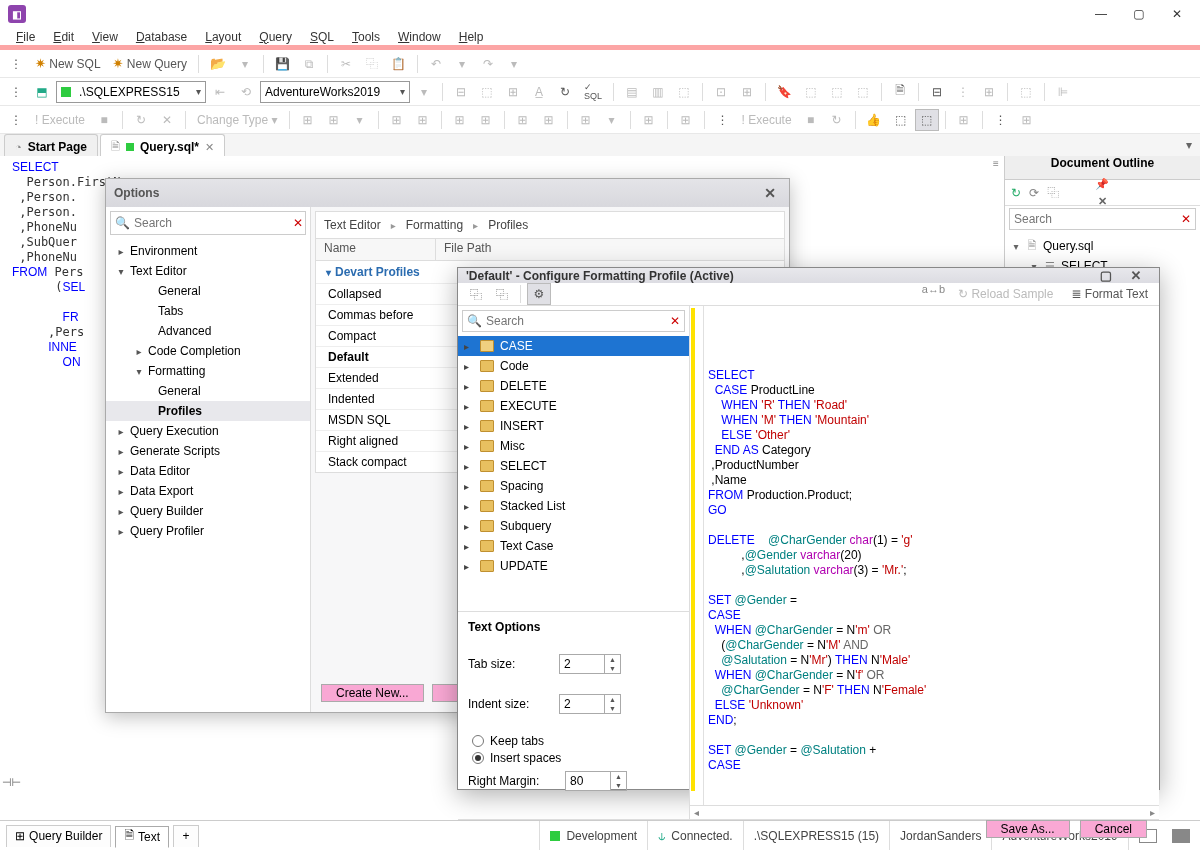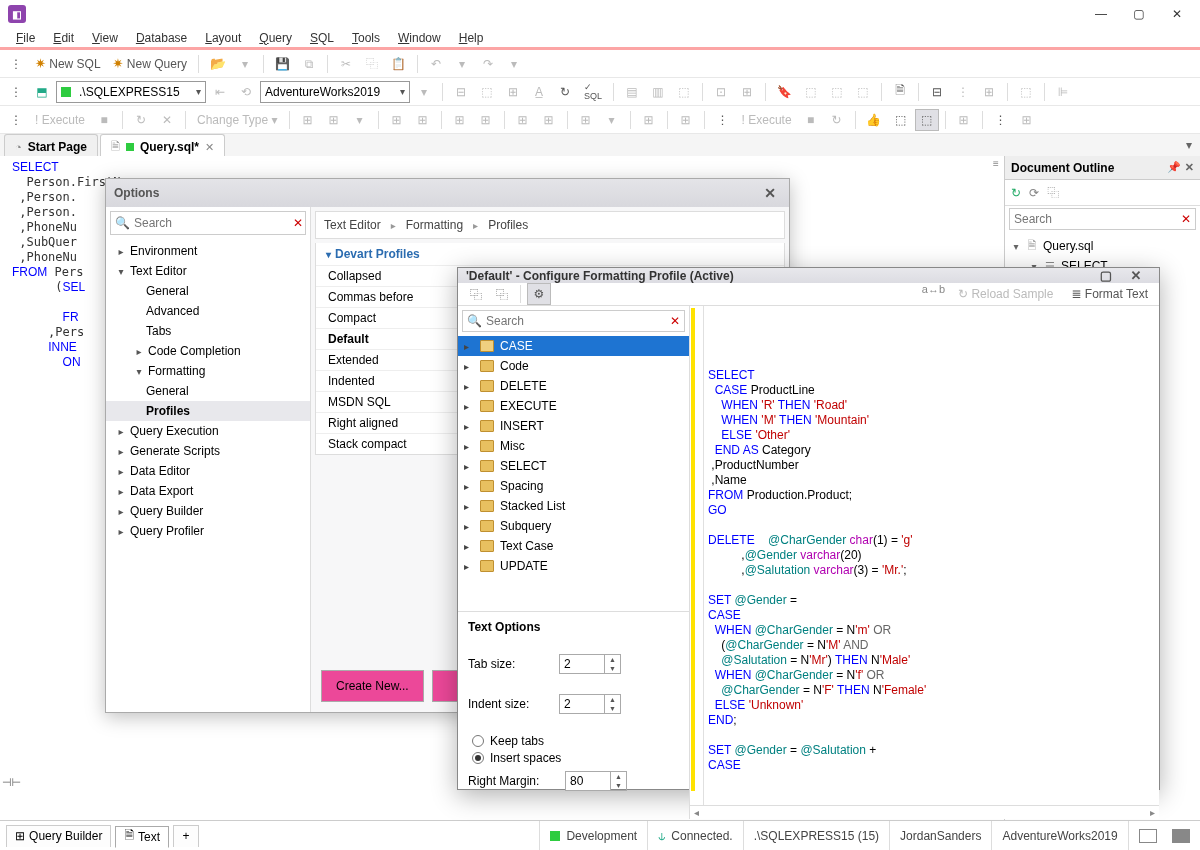--- a/index.html
+++ b/index.html
@@ -5,21 +5,21 @@
 * { box-sizing: border-box; margin: 0; padding: 0; font-family: "Segoe UI", Tahoma, sans-serif; font-size: 12px; }
 body { background: #fff; width: 1200px; height: 850px; overflow: hidden; position: relative; }
 
 
 .titlebar { height: 28px; background: #fff; display: flex; align-items: center; padding: 0 4px; }
 .app-icon { width: 18px; height: 18px; background: #8e44ad; border-radius: 3px; margin: 0 8px 0 4px; display: flex; align-items: center; justify-content: center; color: #fff; font-weight: bold; font-size: 10px; }
 .titlebar .spacer { flex: 1; }
 .win-btn { width: 38px; height: 28px; display: flex; align-items: center; justify-content: center; color: #333; }
 
 
-.menubar { height: 22px; display: flex; align-items: center; padding: 0 8px; gap: 2px; border-bottom: 3px solid #fca5a5; }
+.menubar { height: 22px; display: flex; align-items: center; padding: 0 8px; gap: 2px; border-bottom: 5px solid #fca5a5; }
 .menu-item { padding: 2px 8px; color: #333; }
 .menu-item u { text-decoration: underline; }
 
 
 .toolbar-row { height: 28px; display: flex; align-items: center; padding: 0 4px; border-bottom: 1px solid #e8e8e8; gap: 2px; }
 .tbtn { min-width: 24px; height: 22px; display: inline-flex; align-items: center; justify-content: center; padding: 0 4px; color: #555; border: 1px solid transparent; }
 .tbtn.disabled { color: #bbb; }
 .tbtn .glyph { font-size: 13px; }
 .tsep { width: 1px; height: 18px; background: #ddd; margin: 0 4px; }
 .combo { height: 22px; border: 1px solid #999; background: #fff; display: inline-flex; align-items: center; padding: 0 4px; gap: 4px; min-width: 140px; }
@@ -38,21 +38,21 @@
 
 .mainarea { position: absolute; top: 156px; left: 0; right: 0; bottom: 30px; display: flex; }
 .editor-pane { flex: 1; background: #fff; position: relative; border-right: 1px solid #ccc; }
 .outline-pane { width: 195px; background: #fff; display: flex; flex-direction: column; }
 
 
 .code-bg { padding: 4px 12px; font-family: Consolas, monospace; font-size: 12px; line-height: 15px; white-space: pre; color: #333; position: relative; }
 .code-bg .kw { color: #0000ff; }
 
 
-.panel-header { height: 24px; background: #eee; border-bottom: 1px solid #ccc; display: flex; align-items: center; padding: 0 6px; font-weight: 600; gap: 4px; }
+.panel-header { height: 24px; background: #eee; border-bottom: 1px solid #ccc; display: flex; align-items: center; padding: 0 6px; font-weight: 600; gap: 4px; flex-direction: column; }
 .panel-header .spacer { flex: 1; }
 .panel-header .pin { font-size: 11px; color: #666; }
 .outline-toolbar { height: 26px; border-bottom: 1px solid #ddd; display: flex; align-items: center; padding: 0 6px; gap: 8px; }
 .outline-search { height: 22px; border: 1px solid #ccc; display: flex; align-items: center; padding: 0 4px; margin: 2px 4px; }
 .outline-search input { border: none; outline: none; flex: 1; font-size: 12px; color: #888; }
 .outline-tree { padding: 4px 6px; }
 .tree-row { display: flex; align-items: center; gap: 4px; height: 20px; }
 .tree-row .caret { width: 10px; text-align: center; color: #666; font-size: 10px; }
 .tree-row .ticon { width: 14px; text-align: center; color: #888; font-size: 11px; }
 
@@ -63,36 +63,36 @@
 .dlg-title .x { width: 22px; text-align: center; color: #555; font-size: 14px; }
 .dlg-body { flex: 1; display: flex; }
 .opt-left { width: 205px; border-right: 1px solid #ddd; background: #fff; display: flex; flex-direction: column; }
 .opt-search { height: 24px; border: 1px solid #ccc; margin: 4px; display: flex; align-items: center; padding: 0 4px; gap: 4px; }
 .opt-search input { border: none; outline: none; flex: 1; }
 .opt-tree { flex: 1; overflow: auto; padding: 2px 0; }
 .opt-row { display: flex; align-items: center; height: 20px; padding: 0 6px; gap: 4px; }
 .opt-row .caret { width: 10px; font-size: 10px; color: #555; text-align: center; }
 .opt-row.l1 { padding-left: 10px; }
 .opt-row.l2 { padding-left: 28px; }
-.opt-row.l3 { padding-left: 40px; }
+.opt-row.l3 { padding-left: 52px; }
 .opt-row.selected { background: #e8e8ec; font-weight: 600; }
 
 .opt-right { flex: 1; display: flex; flex-direction: column; }
 .breadcrumb { height: 28px; border: 1px solid #ddd; margin: 4px; background: #fff; display: flex; align-items: center; padding: 0 8px; gap: 10px; color: #444; }
 .breadcrumb .sep { color: #999; font-size: 10px; }
 .prof-header { display: flex; height: 22px; border: 1px solid #ddd; border-top: none; margin: -4px 4px 0 4px; background: #f7f7f7; }
 .prof-header div { padding: 2px 8px; color: #555; }
 .prof-header .colname { width: 120px; border-right: 1px solid #ddd; }
 .prof-list { margin: 0 4px; border: 1px solid #ddd; border-top: none; background: #fff; }
 .prof-section { padding: 4px 10px; color: #2b6cb0; font-weight: 600; }
 .prof-section .caret { color: #2b6cb0; font-size: 10px; margin-right: 4px; }
 .prof-item { padding: 3px 12px; border-top: 1px solid #eee; }
 .prof-item.bold { font-weight: 600; }
 .opt-buttons { margin-top: auto; padding: 10px; display: flex; gap: 8px; }
-.btn { height: 16px; border: 1px solid #aaa; background: #ec4899; padding: 15px 14px; display: inline-flex; align-items: center; justify-content: center; }
+.btn { height: 16px; border: 1px solid #aaa; background: #f9a8d4; padding: 8px 14px; display: inline-flex; align-items: center; justify-content: center; }
 
 
 .profile-dialog { position: absolute; left: 457px; top: 267px; width: 703px; height: 523px; background: #fff; border: 1px solid #888; box-shadow: 0 6px 24px rgba(0,0,0,0.3); z-index: 20; display: flex; flex-direction: column; }
 .pd-title { height: 26px; background: linear-gradient(#e8e8ec,#dcdce2); display: flex; align-items: center; padding: 0 8px; color: #333; font-weight: 600; }
 .pd-title .spacer { flex: 1; }
 .pd-title .wbtn { width: 30px; text-align: center; color: #555; font-size: 13px; }
 .pd-toolbar { height: 30px; border-bottom: 1px solid #ddd; display: flex; align-items: center; padding: 0 6px; gap: 2px; }
 .pd-toolbar .tbtn.pressed { background: #e0e0e5; border: 1px solid #bbb; }
 .pd-toolbar .right { margin-left: auto; display: flex; gap: 8px; align-items: flex-start; }
 .pd-body { flex: 1; display: flex; }
@@ -373,24 +373,24 @@
             <span>Environment</span>
           </div>
         <div class="opt-row l1">
             <span class="caret">▾</span>
             <span>Text Editor</span>
           </div>
         <div class="opt-row l3">
             <span>General</span>
           </div>
         <div class="opt-row l3">
+            <span>Tabs</span>
+          </div>
+        <div class="opt-row l3">
             <span>Advanced</span>
-          </div>
-        <div class="opt-row l3">
-            <span>Tabs</span>
           </div>
         <div class="opt-row l2">
             <span class="caret">▸</span>
             <span>Code Completion</span>
           </div>
         <div class="opt-row l2">
             <span class="caret">▾</span>
             <span>Formatting</span>
           </div>
         <div class="opt-row l3">
@@ -425,20 +425,24 @@
           </div>
       </div>
     </div>
     <div class="opt-right">
       <div class="breadcrumb">
         <span>Text Editor</span>
           <span class="sep">▸</span>
         <span>Formatting</span>
           <span class="sep">▸</span>
         <span>Profiles</span>
+      </div>
+      <div class="prof-header">
+        <div class="colname">Name</div>
+        <div>File Path</div>
       </div>
       <div class="prof-list">
         <div class="prof-section"><span class="caret">▾</span><span>Devart Profiles</span></div>
         <div class="prof-item">Collapsed</div>
         <div class="prof-item">Commas before</div>
         <div class="prof-item">Compact</div>
         <div class="prof-item bold">Default</div>
         <div class="prof-item">Extended</div>
         <div class="prof-item">Indented</div>
         <div class="prof-item">MSDN SQL</div>
@@ -610,20 +614,24 @@
     <span class="cp-var">@CharGender</span> = N<span class="cp-str">'F'</span> <span class="cp-kw">THEN</span> N<span class="cp-str">'Female'</span>
   <span class="cp-kw">ELSE</span> <span class="cp-str">'Unknown'</span>
 <span class="cp-kw">END</span>;
 
 <span class="cp-kw">SET</span> <span class="cp-var">@Gender</span> = <span class="cp-var">@Salutation</span> +
 <span class="cp-kw">CASE</span></div>
       </div>
       <div style="height:14px;border-top:1px solid #ddd;display:flex;align-items:center;padding:0 4px;color:#888;font-size:10px">◂<span style="flex:1"></span>▸</div>
     </div>
   </div>
+  <div class="pd-footer">
+    <span class="btn">Save As...</span>
+    <span class="btn">Cancel</span>
+  </div>
 </div>
 
 <div class="vhandle">⊣⊢</div>
 
 <div class="statusbar">
   <div class="status-tabs">
     <div class="stab">
         <span>⊞</span>
         <span>Query Builder</span>
       </div>

